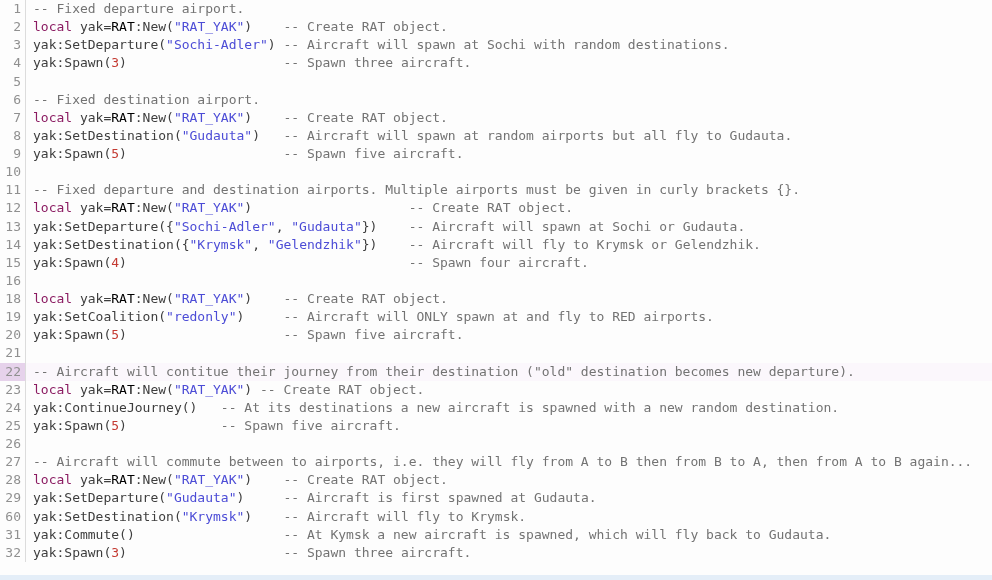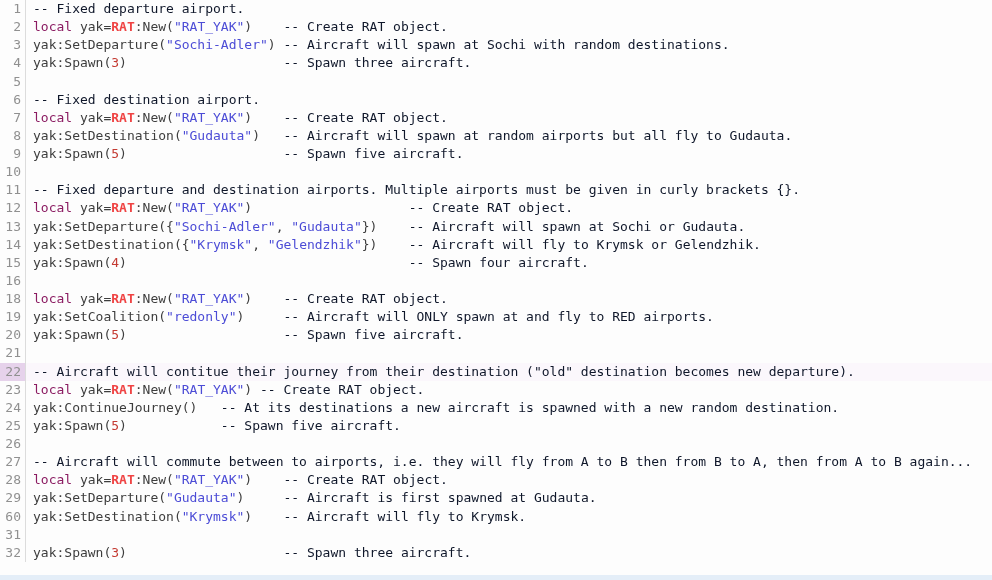--- a/index.html
+++ b/index.html
@@ -13,24 +13,24 @@
   }
   .lines{position:absolute;top:0;left:0;right:0;}
   .row{display:flex;height:18.125px;white-space:pre;}
   .gutter-num{
     flex:0 0 21px;text-align:right;padding-right:4px;color:#909090;
     border-right:1px solid #dcdcdc;cursor:pointer;
   }
   .code-text{padding-left:7px;color:#3d3d3d;}
   .tk-pl{color:#3d3d3d;}
   .tk-kw{color:#8b1c62;font-weight:normal;}
-  .tk-ty{color:#ef4444;font-weight:bold;}
+  .tk-ty{color:#000000;font-weight:normal;}
   .tk-st{color:#4c4cd6;}
   .tk-nu{color:#c43a32;}
-  .tk-com{color:#0f172a;text-align:center;}
+  .tk-com{color:#737373;text-align:center;}
   .hl-row{background:#fbf7fc;}
   .hl-num{background:#e6d2eb;text-align:right;}
   .bottom-strip{
     position:absolute;left:0;right:0;bottom:0;height:5px;background:#e4eef8;
   }
 </style>
 </head>
 <body>
 
 <div class="code-viewer">
@@ -57,17 +57,17 @@
       <div class="row"><span class="gutter-num">21</span><span class="code-text"></span></div>
       <div class="row hl-row"><span class="gutter-num hl-num">22</span><span class="code-text"><span class="tk-com">-- Aircraft will contitue their journey from their destination ("old" destination becomes new departure).</span></span></div>
       <div class="row"><span class="gutter-num">23</span><span class="code-text"><span class="tk-kw">local</span><span class="tk-pl"> yak=</span><span class="tk-ty">RAT</span><span class="tk-pl">:New(</span><span class="tk-st">"RAT_YAK"</span><span class="tk-pl">) </span><span class="tk-com">-- Create RAT object.</span></span></div>
       <div class="row"><span class="gutter-num">24</span><span class="code-text"><span class="tk-pl">yak:ContinueJourney()   </span><span class="tk-com">-- At its destinations a new aircraft is spawned with a new random destination.</span></span></div>
       <div class="row"><span class="gutter-num">25</span><span class="code-text"><span class="tk-pl">yak:Spawn(</span><span class="tk-nu">5</span><span class="tk-pl">)            </span><span class="tk-com">-- Spawn five aircraft.</span></span></div>
       <div class="row"><span class="gutter-num">26</span><span class="code-text"></span></div>
       <div class="row"><span class="gutter-num">27</span><span class="code-text"><span class="tk-com">-- Aircraft will commute between to airports, i.e. they will fly from A to B then from B to A, then from A to B again...</span></span></div>
       <div class="row"><span class="gutter-num">28</span><span class="code-text"><span class="tk-kw">local</span><span class="tk-pl"> yak=</span><span class="tk-ty">RAT</span><span class="tk-pl">:New(</span><span class="tk-st">"RAT_YAK"</span><span class="tk-pl">)    </span><span class="tk-com">-- Create RAT object.</span></span></div>
       <div class="row"><span class="gutter-num">29</span><span class="code-text"><span class="tk-pl">yak:SetDeparture(</span><span class="tk-st">"Gudauta"</span><span class="tk-pl">)     </span><span class="tk-com">-- Aircraft is first spawned at Gudauta.</span></span></div>
       <div class="row"><span class="gutter-num">60</span><span class="code-text"><span class="tk-pl">yak:SetDestination(</span><span class="tk-st">"Krymsk"</span><span class="tk-pl">)    </span><span class="tk-com">-- Aircraft will fly to Krymsk.</span></span></div>
-      <div class="row"><span class="gutter-num">31</span></div>
+      <div class="row"><span class="gutter-num">31</span><span class="code-text"><span class="tk-pl">yak:Commute()                   </span><span class="tk-com">-- At Kymsk a new aircraft is spawned, which will fly back to Gudauta.</span></span></div>
       <div class="row"><span class="gutter-num">32</span><span class="code-text"><span class="tk-pl">yak:Spawn(</span><span class="tk-nu">3</span><span class="tk-pl">)                    </span><span class="tk-com">-- Spawn three aircraft.</span></span></div>
     </div>
   <div class="bottom-strip"></div>
 </div>
 
 </body></html>

